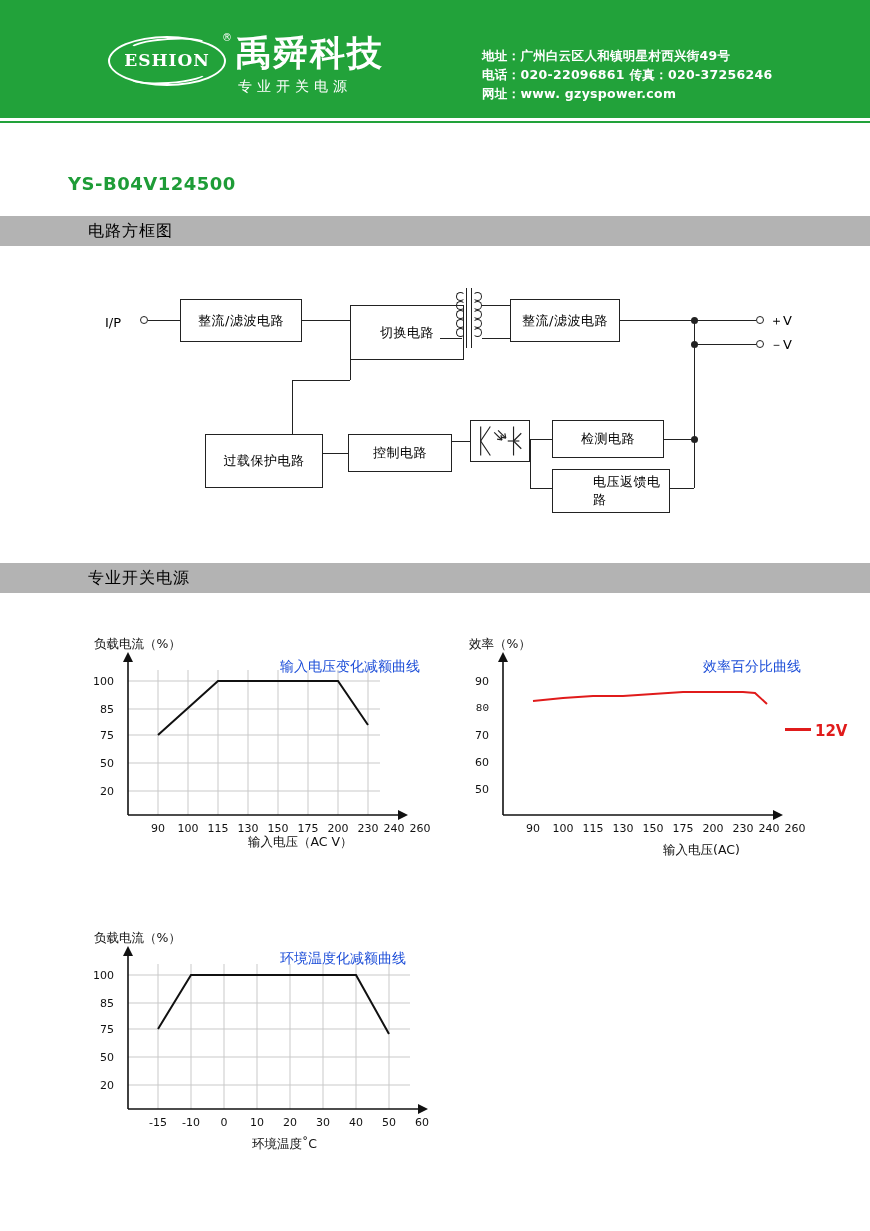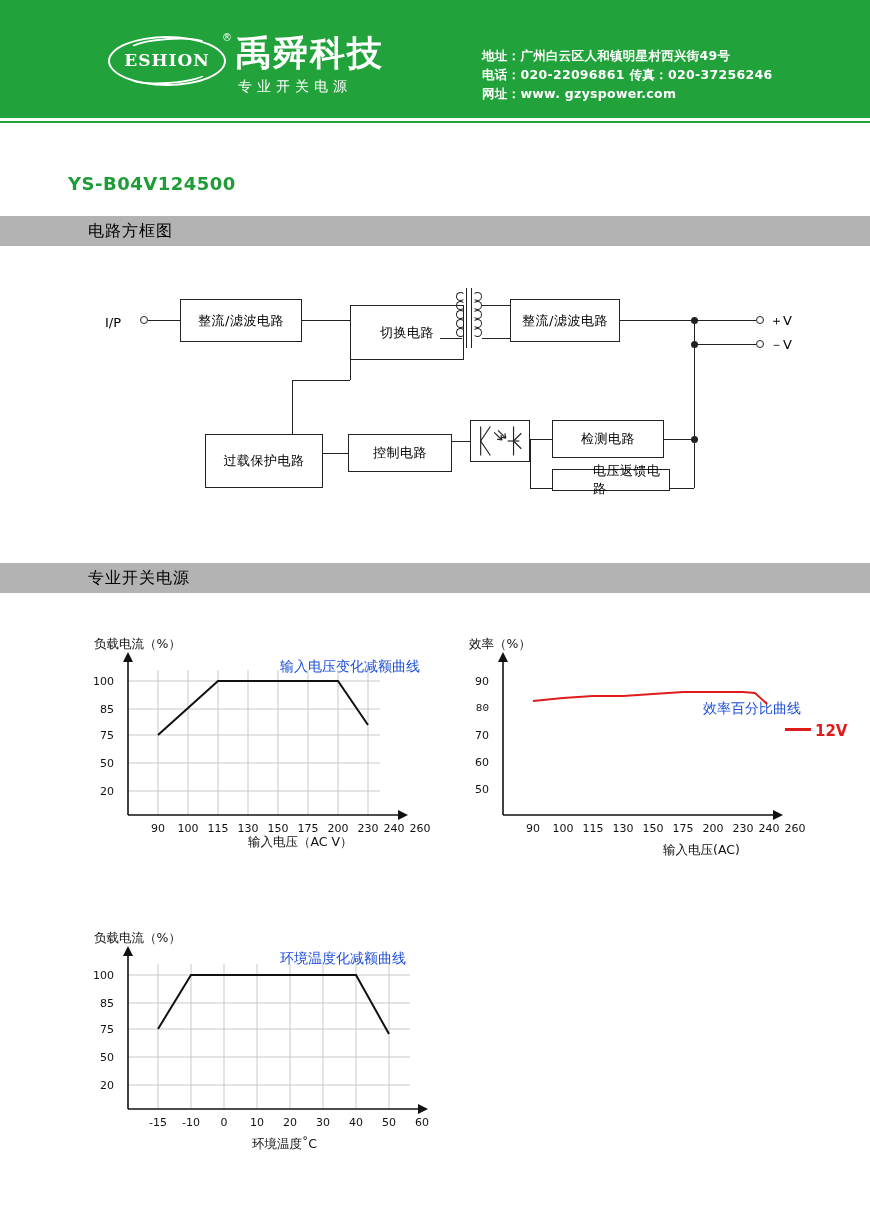--- a/index.html
+++ b/index.html
@@ -347,21 +347,21 @@
       <path d="M44 6 L44 36" stroke="#222" stroke-width="1.2" fill="none"></path>
       <path d="M38 21 L50 21" stroke="#222" stroke-width="1.2" fill="none"></path>
       <path d="M44 21 L52 13 M44 21 L52 29" stroke="#222" stroke-width="1.2" fill="none"></path>
     </svg>
   </div>
   <div class="ln lnh" style="left:452px; top:191px; width:18px;"></div>
 
   <div class="bx" style="left:552px; top:170px; width:112px; height:38px;">检测电路</div>
   <div class="ln lnh" style="left:530px; top:189px; width:22px;"></div>
 
-  <div class="bx" style="left:552px; top:219px; width:118px; height:22px;padding-left:40px;">电压返馈电路</div>
+  <div class="bx" style="left:552px; top:219px; width:118px; height:44px;padding-left:40px;">电压返馈电路</div>
   <div class="ln lnv" style="left:530px; top:189px; height:49px;"></div>
   <div class="ln lnh" style="left:530px; top:238px; width:22px;"></div>
 
   <div class="ln lnh" style="left:664px; top:189px; width:30px;"></div>
   <div class="ln lnh" style="left:670px; top:238px; width:24px;"></div>
   <div class="ln lnv" style="left:694px; top:70px; height:168px;"></div>
   <div class="dot" style="left:691px; top:186px;"></div>
 
 </div>
 
@@ -419,21 +419,21 @@
   <div class="tick-lbl" style="left:274px; top:192px; width:28px;">230</div>
   <div class="tick-lbl" style="left:300px; top:192px; width:28px;">240</div>
   <div class="tick-lbl" style="left:326px; top:192px; width:28px;">260</div>
 
   <div class="axis-name" style="left:148px; top:204px;margin-left:20px;">输入电压（AC  V）</div>
 </div>
 
 <div class="chart" id="chart2" style="left:455px; top:630px; width:380px; height:240px;">
 
   <div class="axis-name" style="left:14px; top:6px;">效率（%）</div>
-  <div class="chart-title" style="left:248px; top:28px;margin-top:42px;">效率百分比曲线</div>
+  <div class="chart-title" style="left:248px; top:28px;">效率百分比曲线</div>
 
   <div class="ytick-lbl" style="left:10px; top:45px;">90</div>
   <div class="ytick-lbl" style="left:10px; top:72px;font-family:Liberation Mono, monospace;">80</div>
   <div class="ytick-lbl" style="left:10px; top:99px;">70</div>
   <div class="ytick-lbl" style="left:10px; top:126px;">60</div>
   <div class="ytick-lbl" style="left:10px; top:153px;">50</div>
 
   <svg class="curve" width="380" height="240">
     <line x1="48" y1="30" x2="48" y2="185" stroke="#111" stroke-width="1.6"></line>
     <line x1="48" y1="185" x2="320" y2="185" stroke="#111" stroke-width="1.6"></line>

